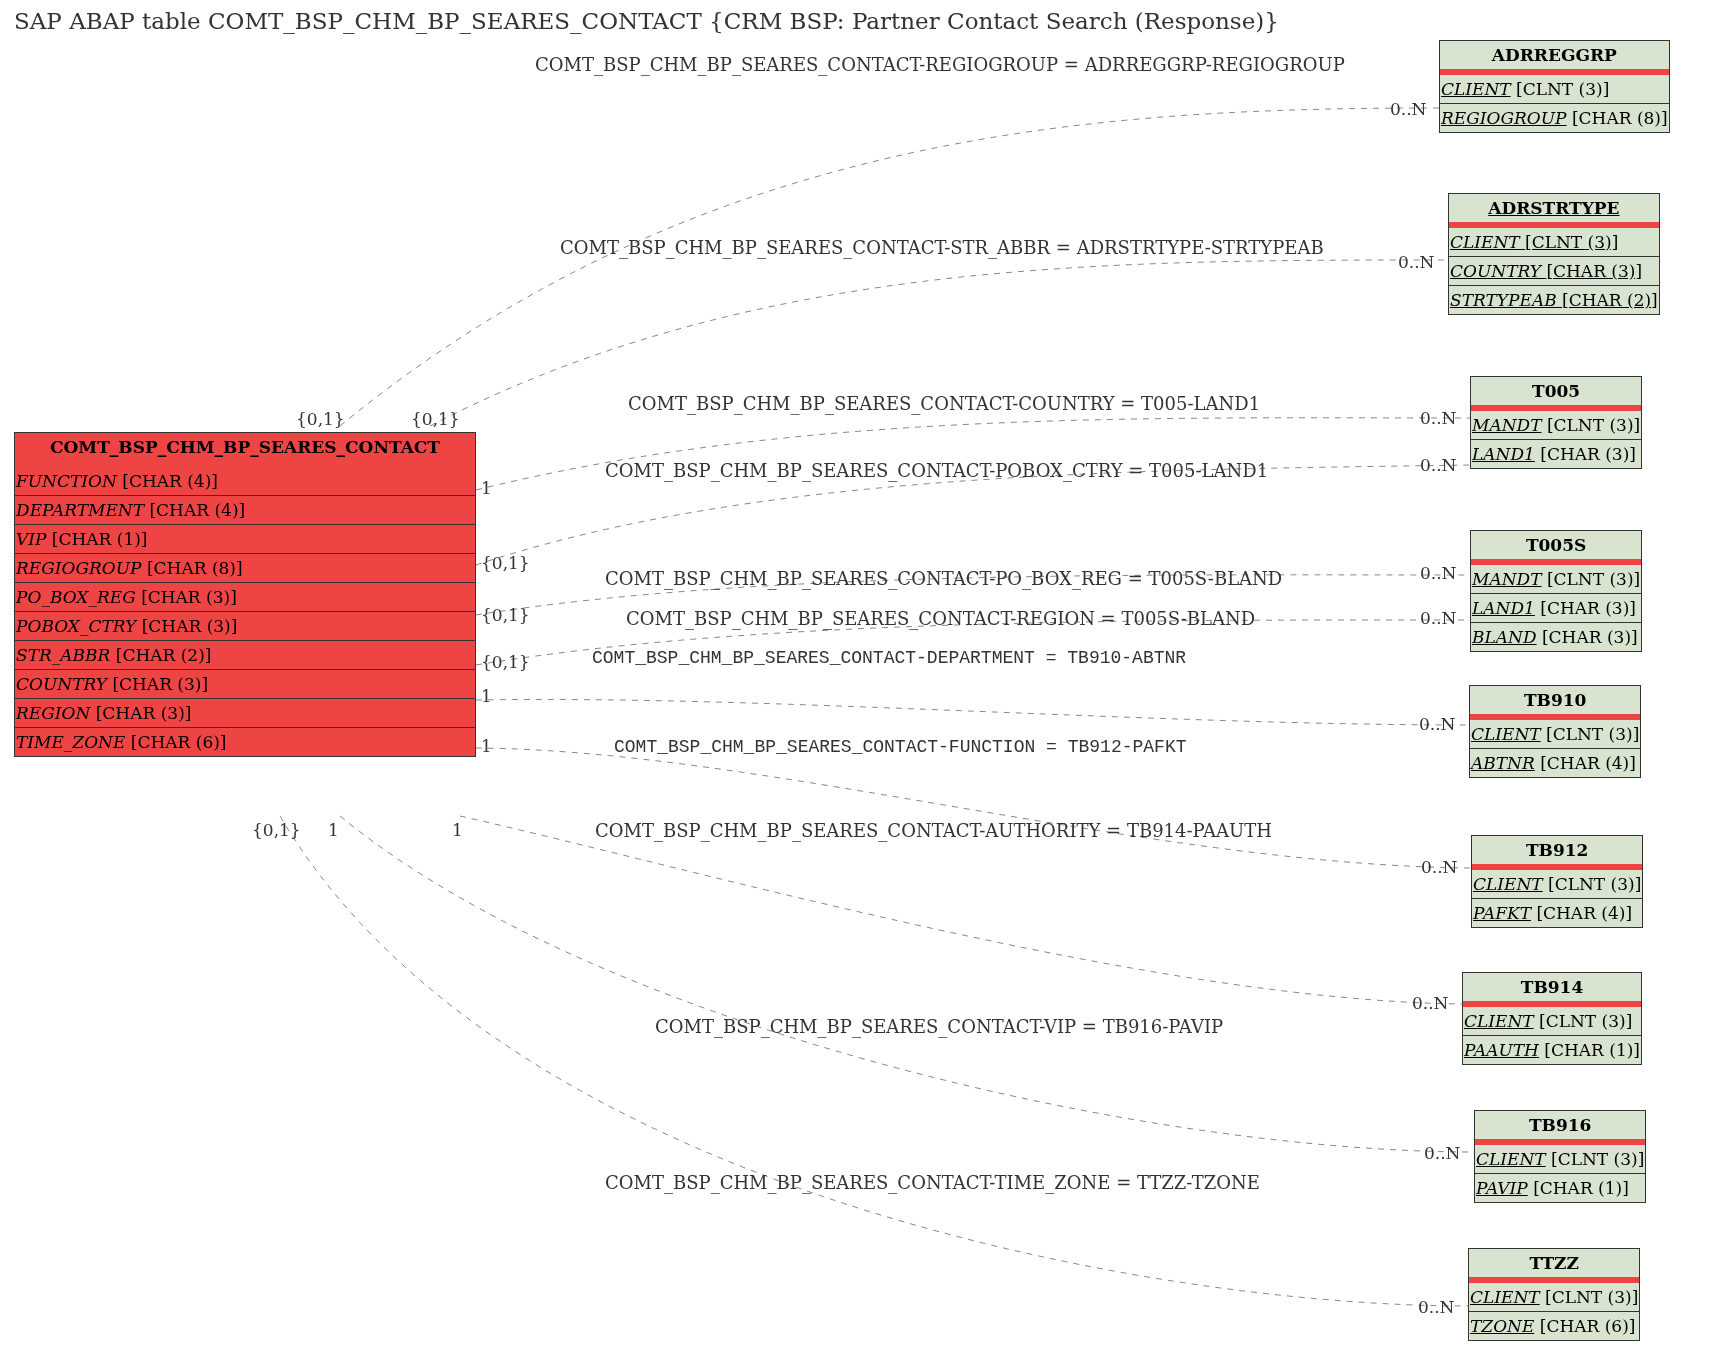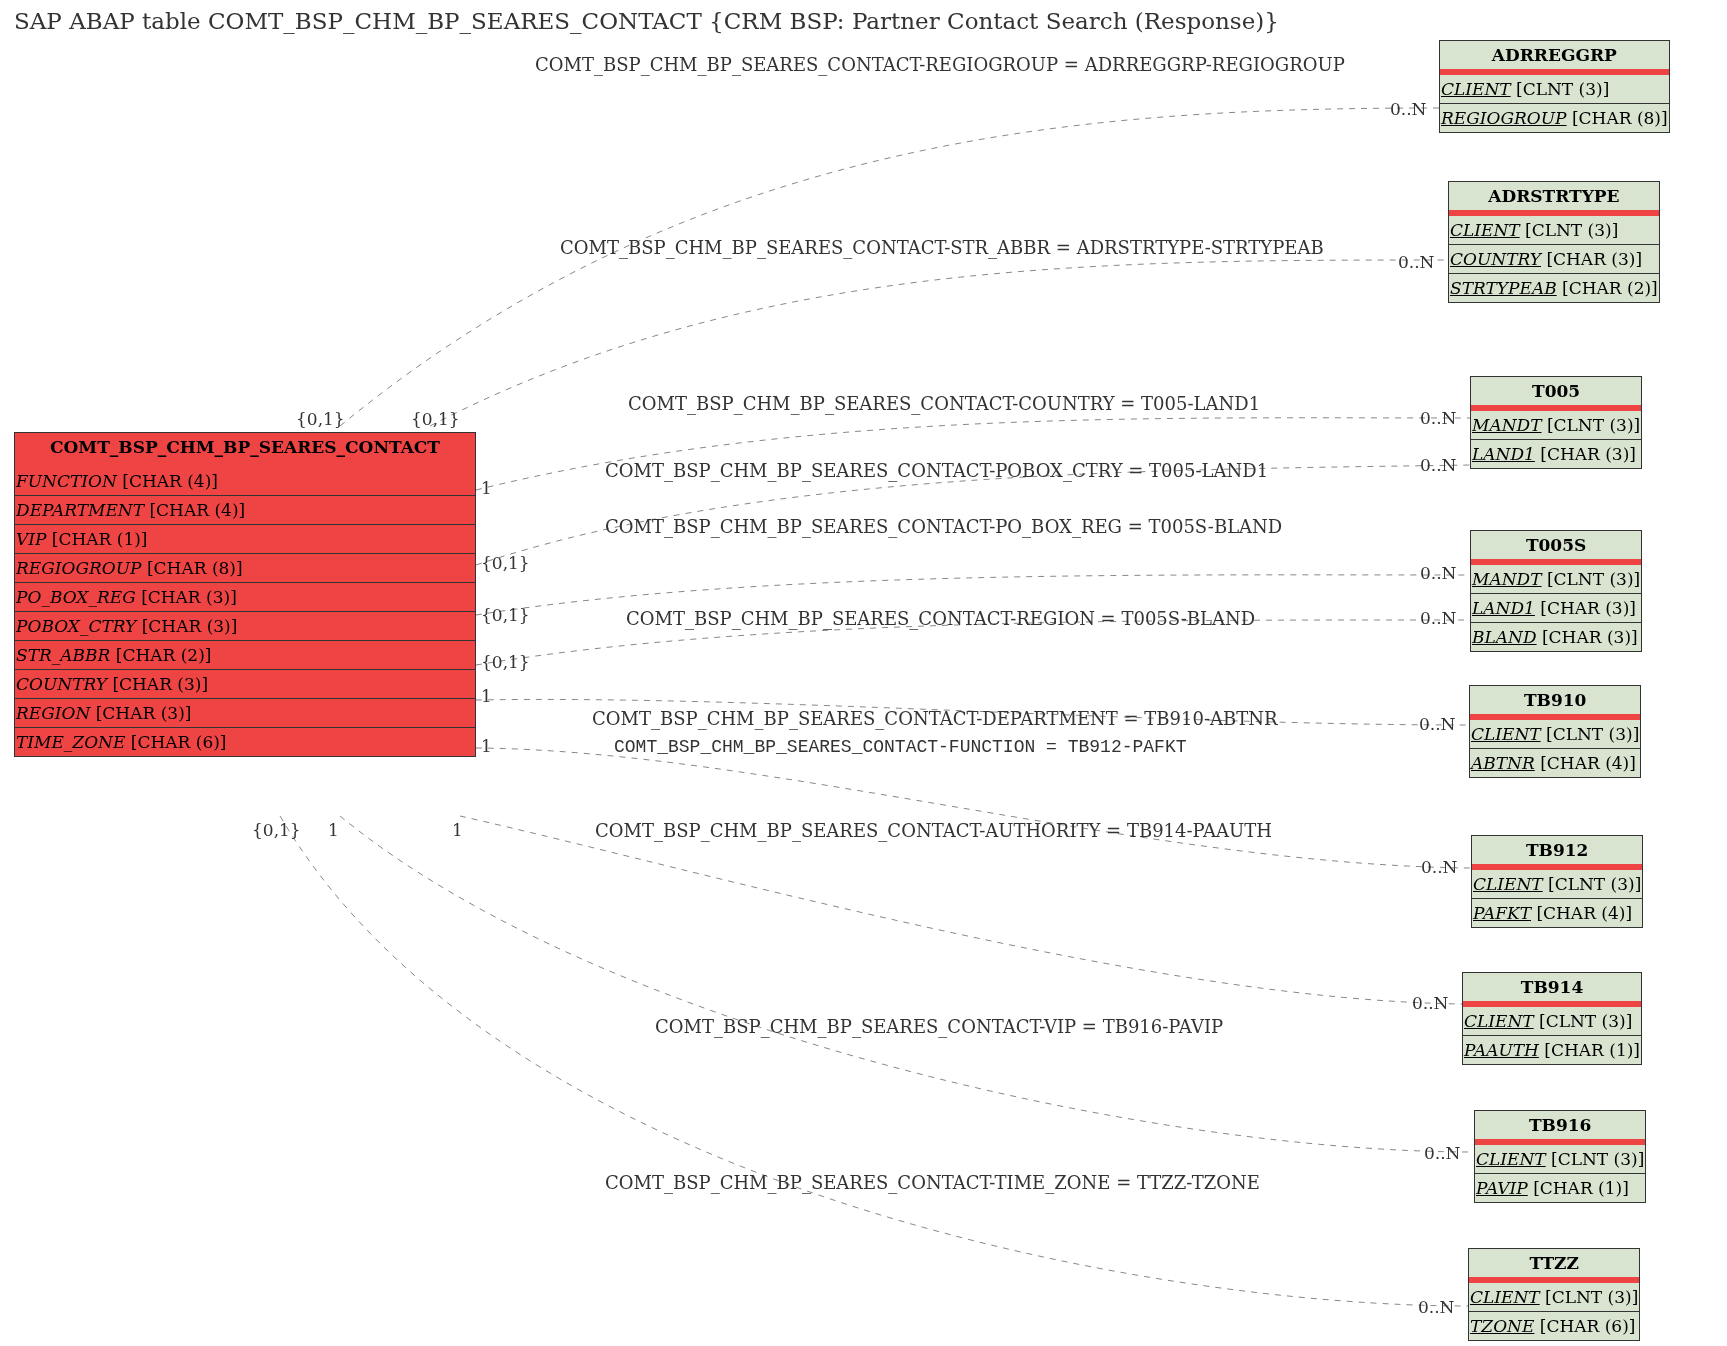--- a/index.html
+++ b/index.html
@@ -115,21 +115,21 @@
       <div class="row"><span>TIME_ZONE</span> <span class="type">[CHAR (6)]</span></div>
     </div>
 </div>
 
 <div id="ref-entities">
     <div class="entity" style="top: 40px; left: 1439px;">
       <div class="header">ADRREGGRP</div>
       <div class="row"><span class="key">CLIENT</span> <span class="type">[CLNT (3)]</span></div>
       <div class="row"><span class="key">REGIOGROUP</span> <span class="type">[CHAR (8)]</span></div>
     </div>
-    <div class="entity" style="top: 181px; left: 1448px;">
+    <div class="entity" style="top: 193px; left: 1448px; text-decoration: underline;">
       <div class="header">ADRSTRTYPE</div>
       <div class="row"><span class="key">CLIENT</span> <span class="type">[CLNT (3)]</span></div>
       <div class="row"><span class="key">COUNTRY</span> <span class="type">[CHAR (3)]</span></div>
       <div class="row"><span class="key">STRTYPEAB</span> <span class="type">[CHAR (2)]</span></div>
     </div>
     <div class="entity" style="top: 376px; left: 1470px;">
       <div class="header">T005</div>
       <div class="row"><span class="key">MANDT</span> <span class="type">[CLNT (3)]</span></div>
       <div class="row"><span class="key">LAND1</span> <span class="type">[CHAR (3)]</span></div>
     </div>
@@ -164,23 +164,23 @@
       <div class="row"><span class="key">CLIENT</span> <span class="type">[CLNT (3)]</span></div>
       <div class="row"><span class="key">TZONE</span> <span class="type">[CHAR (6)]</span></div>
     </div>
   </div>
 
 <div id="rel-labels">
     <div class="rel-label" style="top: 54px; left: 535px;">COMT_BSP_CHM_BP_SEARES_CONTACT-REGIOGROUP = ADRREGGRP-REGIOGROUP</div>
     <div class="rel-label" style="top: 237px; left: 560px;">COMT_BSP_CHM_BP_SEARES_CONTACT-STR_ABBR = ADRSTRTYPE-STRTYPEAB</div>
     <div class="rel-label" style="top: 393px; left: 628px;">COMT_BSP_CHM_BP_SEARES_CONTACT-COUNTRY = T005-LAND1</div>
     <div class="rel-label" style="top: 460px; left: 605px;">COMT_BSP_CHM_BP_SEARES_CONTACT-POBOX_CTRY = T005-LAND1</div>
-    <div class="rel-label" style="top: 516px; left: 605px;">COMT_BSP_CHM_BP_SEARES_CONTACT-PO_BOX_REG = T005S-BLAND</div>
+    <div class="rel-label" style="top: 568px; left: 605px;">COMT_BSP_CHM_BP_SEARES_CONTACT-PO_BOX_REG = T005S-BLAND</div>
     <div class="rel-label" style="top: 608px; left: 626px;">COMT_BSP_CHM_BP_SEARES_CONTACT-REGION = T005S-BLAND</div>
-    <div class="rel-label" style="top: 708px; left: 592px;">COMT_BSP_CHM_BP_SEARES_CONTACT-DEPARTMENT = TB910-ABTNR</div>
+    <div class="rel-label" style="top: 648px; left: 592px; font-family: Liberation Mono, monospace;">COMT_BSP_CHM_BP_SEARES_CONTACT-DEPARTMENT = TB910-ABTNR</div>
     <div class="rel-label" style="top: 737px; left: 614px; font-family: Liberation Mono, monospace;">COMT_BSP_CHM_BP_SEARES_CONTACT-FUNCTION = TB912-PAFKT</div>
     <div class="rel-label" style="top: 820px; left: 595px;">COMT_BSP_CHM_BP_SEARES_CONTACT-AUTHORITY = TB914-PAAUTH</div>
     <div class="rel-label" style="top: 1016px; left: 655px;">COMT_BSP_CHM_BP_SEARES_CONTACT-VIP = TB916-PAVIP</div>
     <div class="rel-label" style="top: 1172px; left: 605px;">COMT_BSP_CHM_BP_SEARES_CONTACT-TIME_ZONE = TTZZ-TZONE</div>
   </div>
 
 <div id="card-labels">
     <div class="card" style="top: 409px; left: 296px;">{0,1}</div>
     <div class="card" style="top: 409px; left: 411px;">{0,1}</div>
     <div class="card" style="top: 478px; left: 481px;">1</div>

